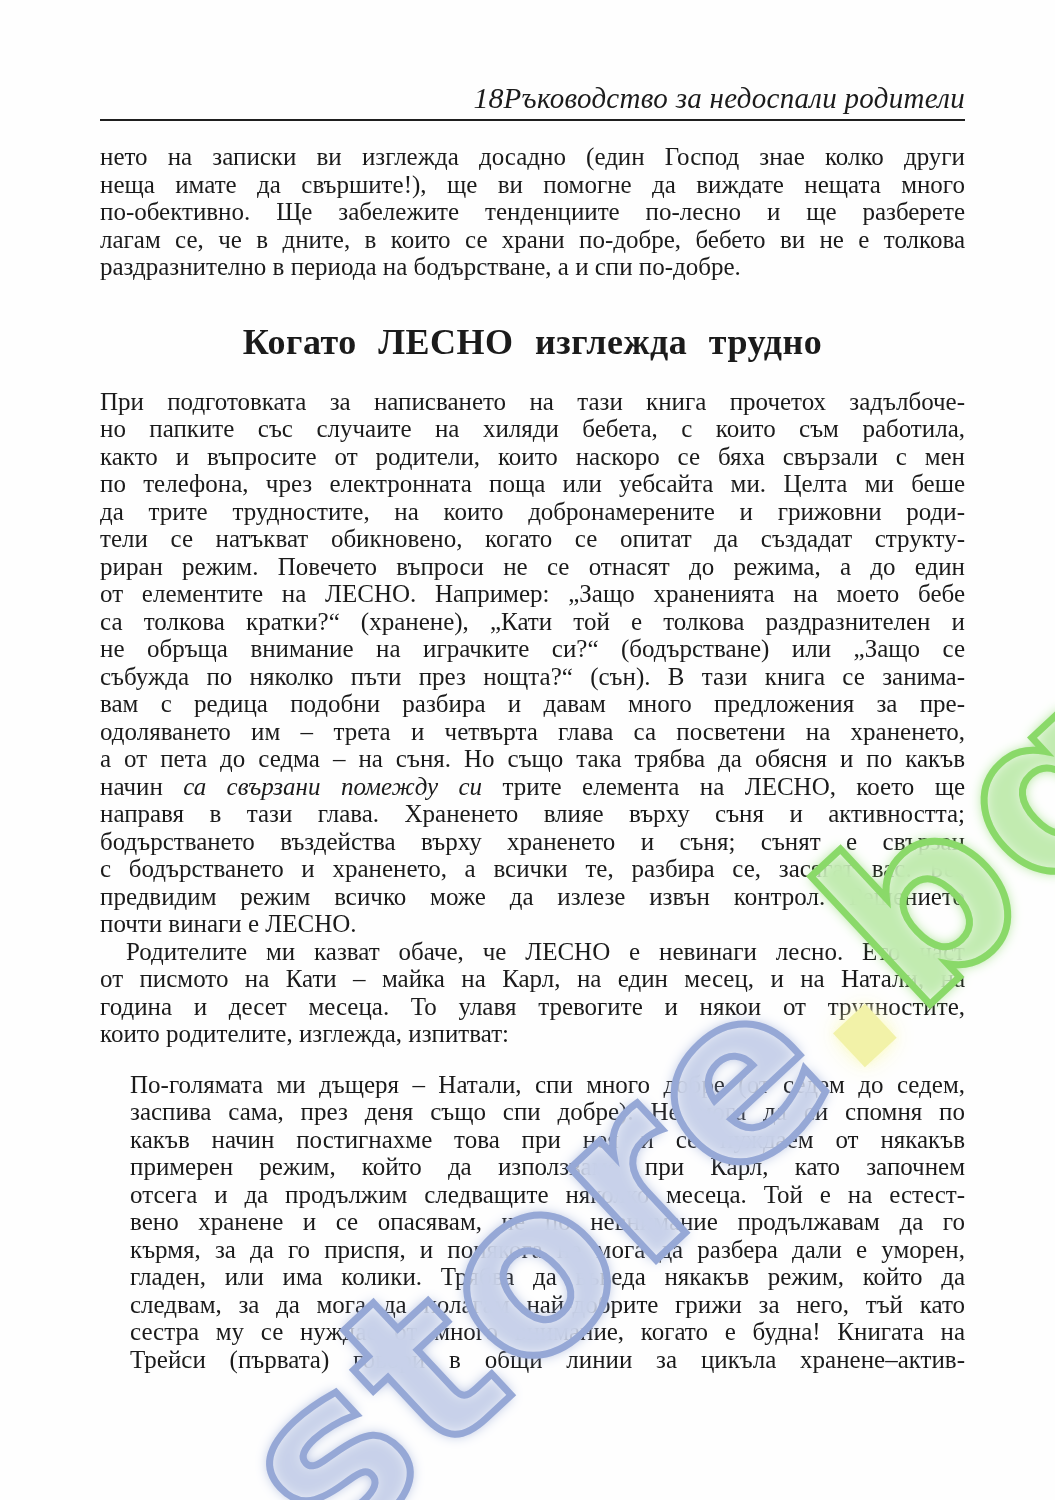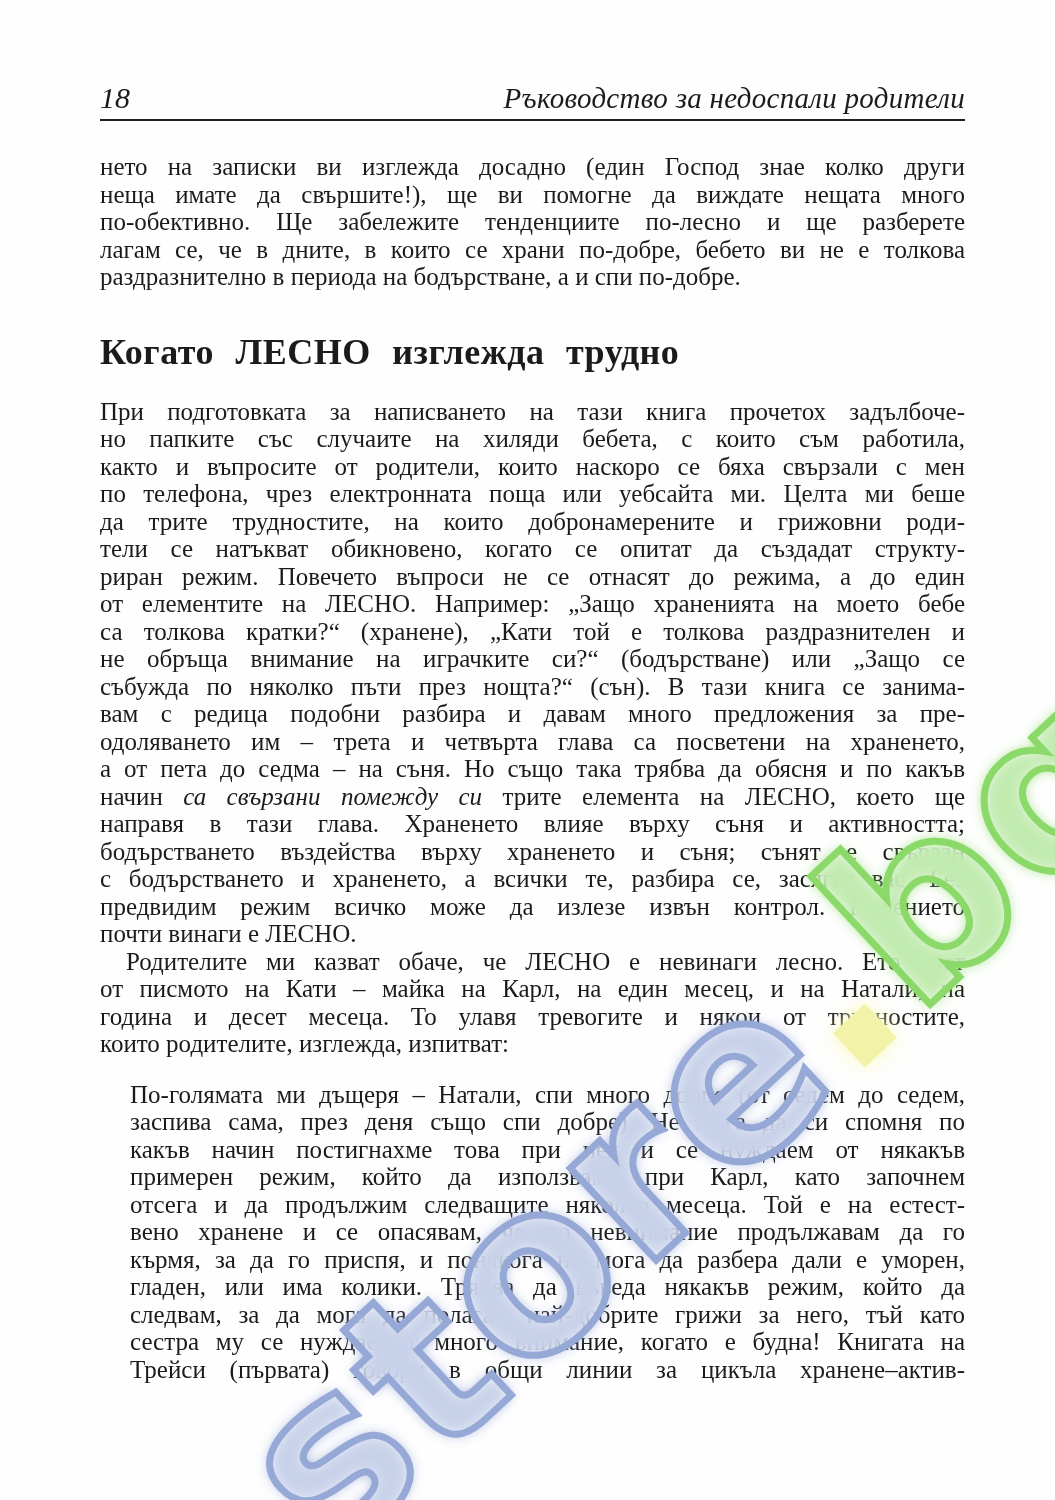--- a/index.html
+++ b/index.html
@@ -13,48 +13,49 @@
     color: #1b1b1b;
   }
 
   
   .page-header {
     position: absolute;
     left: 100px;
     top: 80px;
     width: 865px;
     display: flex;
-    justify-content: space-between;
+    justify-content: flex-end;
     align-items: baseline;
     font-style: italic;
     font-size: 29px;
     line-height: 36px;
     border-bottom: 2px solid #1f1f1f;
     padding-bottom: 3px;
   }
   .page-number { font-size: 30px; }
   .running-title { letter-spacing: 0.3px; }
 
   
   .page-body {
     position: absolute;
     left: 100px;
-    top: 153px;
+    top: 143px;
     width: 865px;
     font-size: 25px;
     line-height: 27.5px;
   }
   .block { margin: 0; }
   .tl { text-align: justify; text-align-last: justify; }
   .tl-last { text-align-last: left; }
   .tl-indent { text-indent: 26px; }
   .block-quote { margin: 23px 0 0 30px; }
   .section-heading {
     font-size: 36px;
     font-weight: bold;
+    text-align: center;
     word-spacing: 12px;
     letter-spacing: 0.5px;
     line-height: 46px;
     margin: 38px 0 23px 0;
   }
   em { font-style: italic; }
 
   
   .watermark {
     position: absolute;

